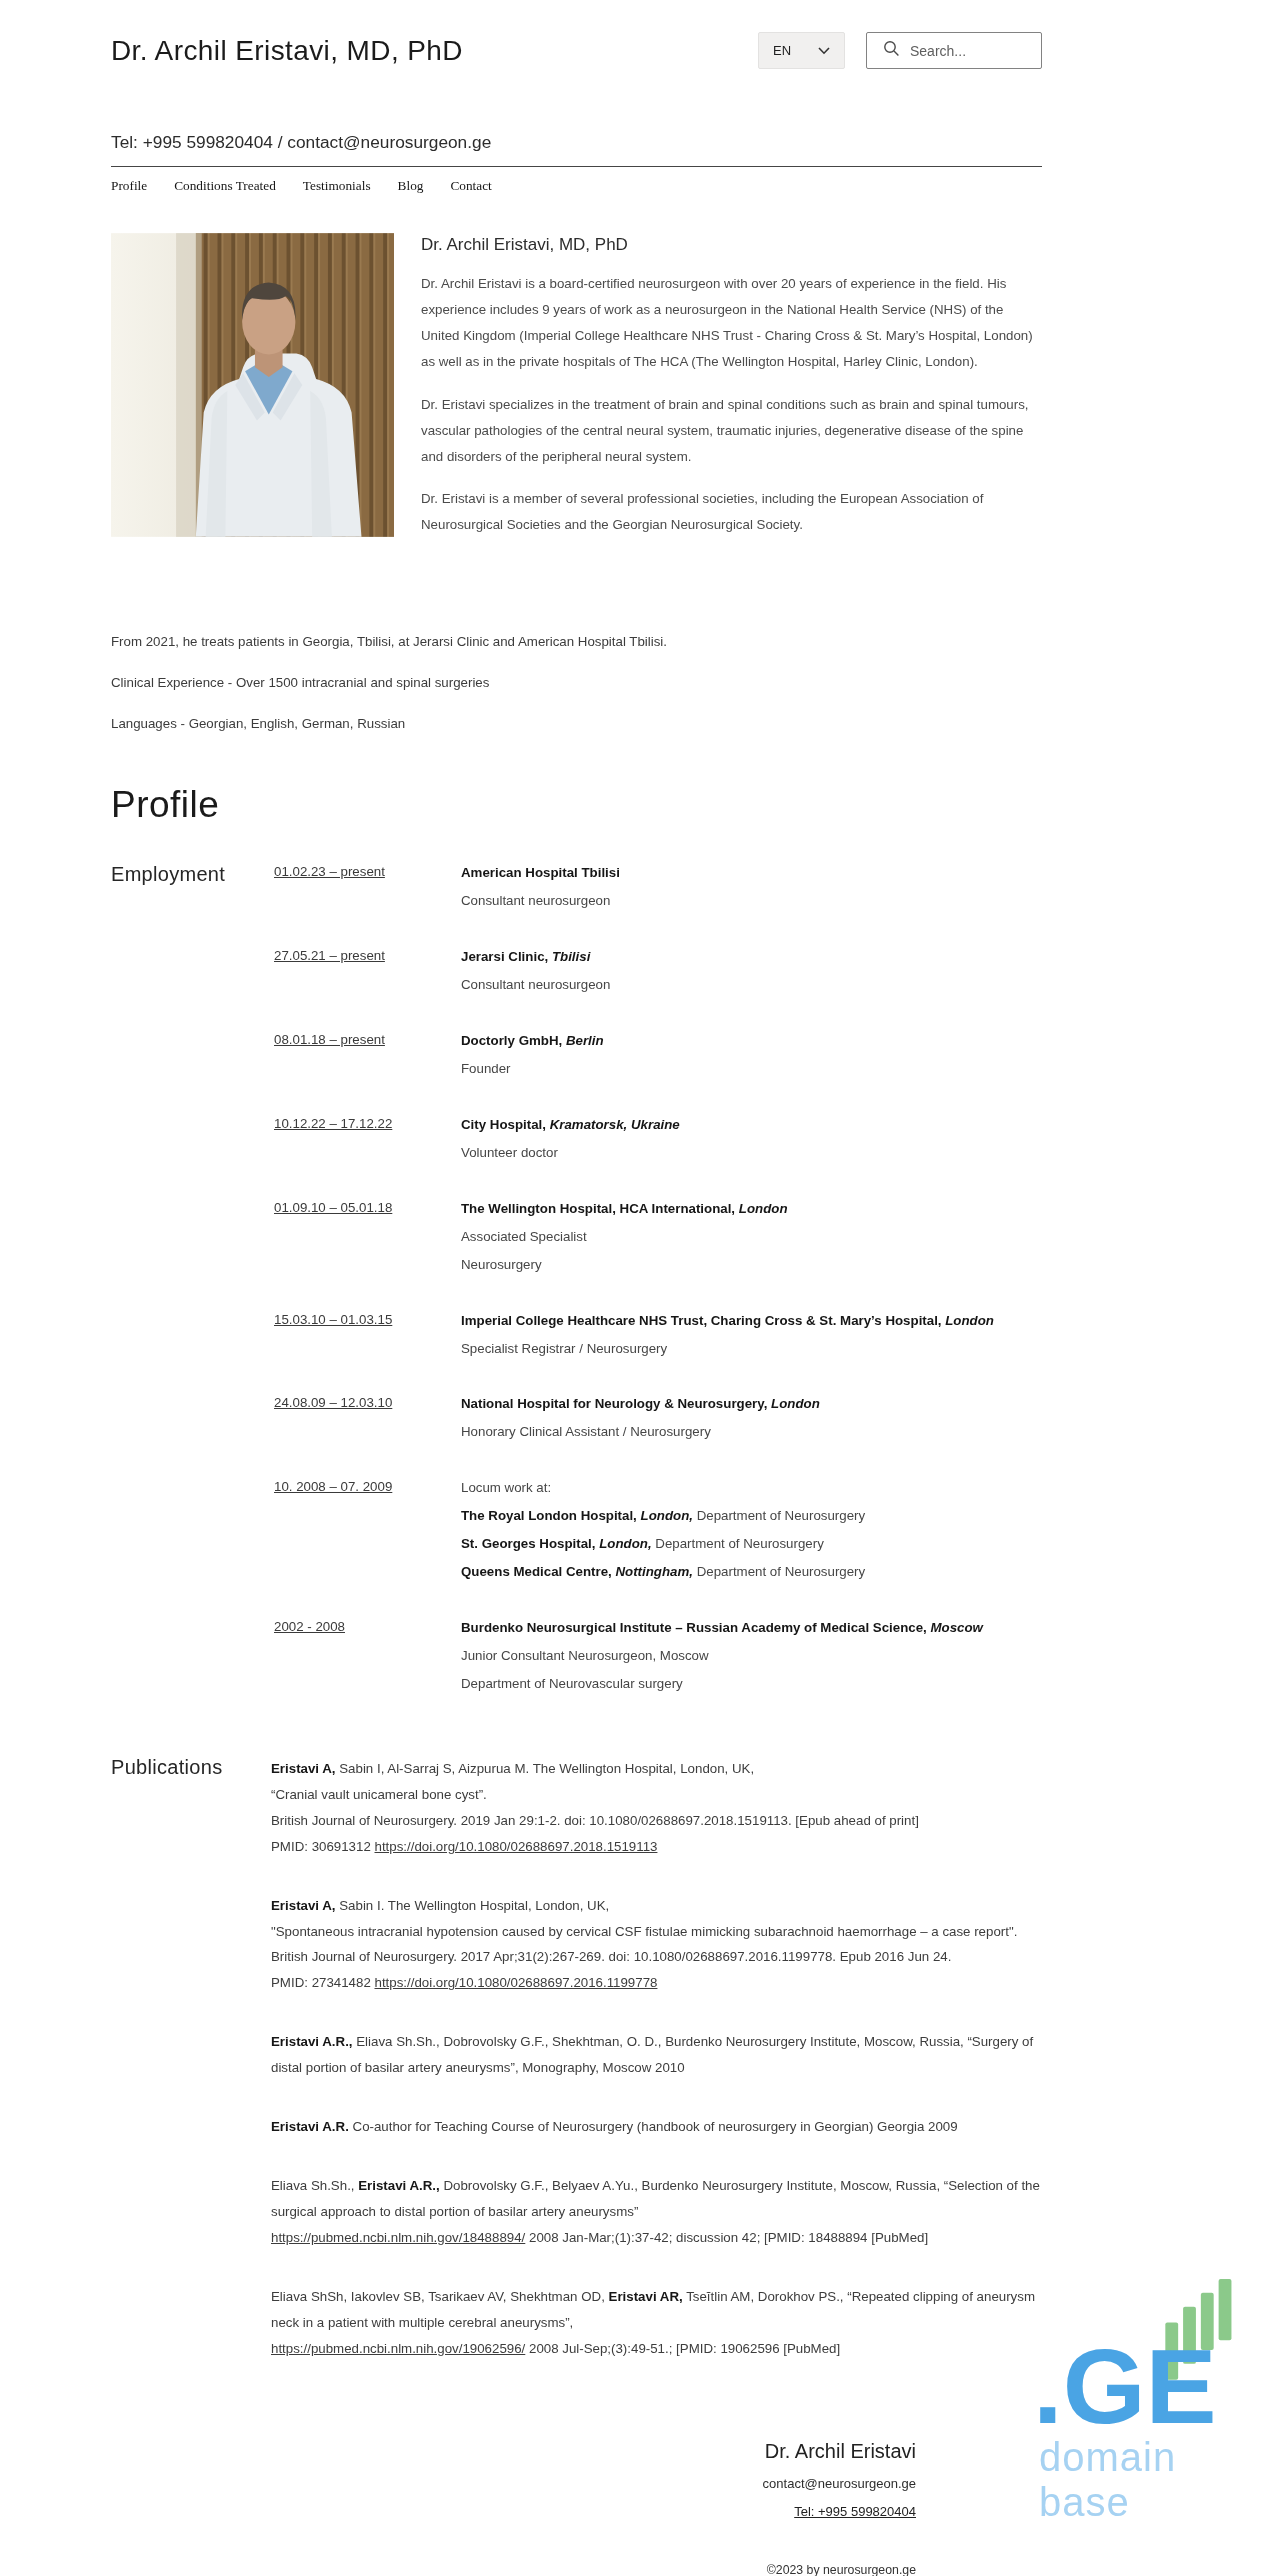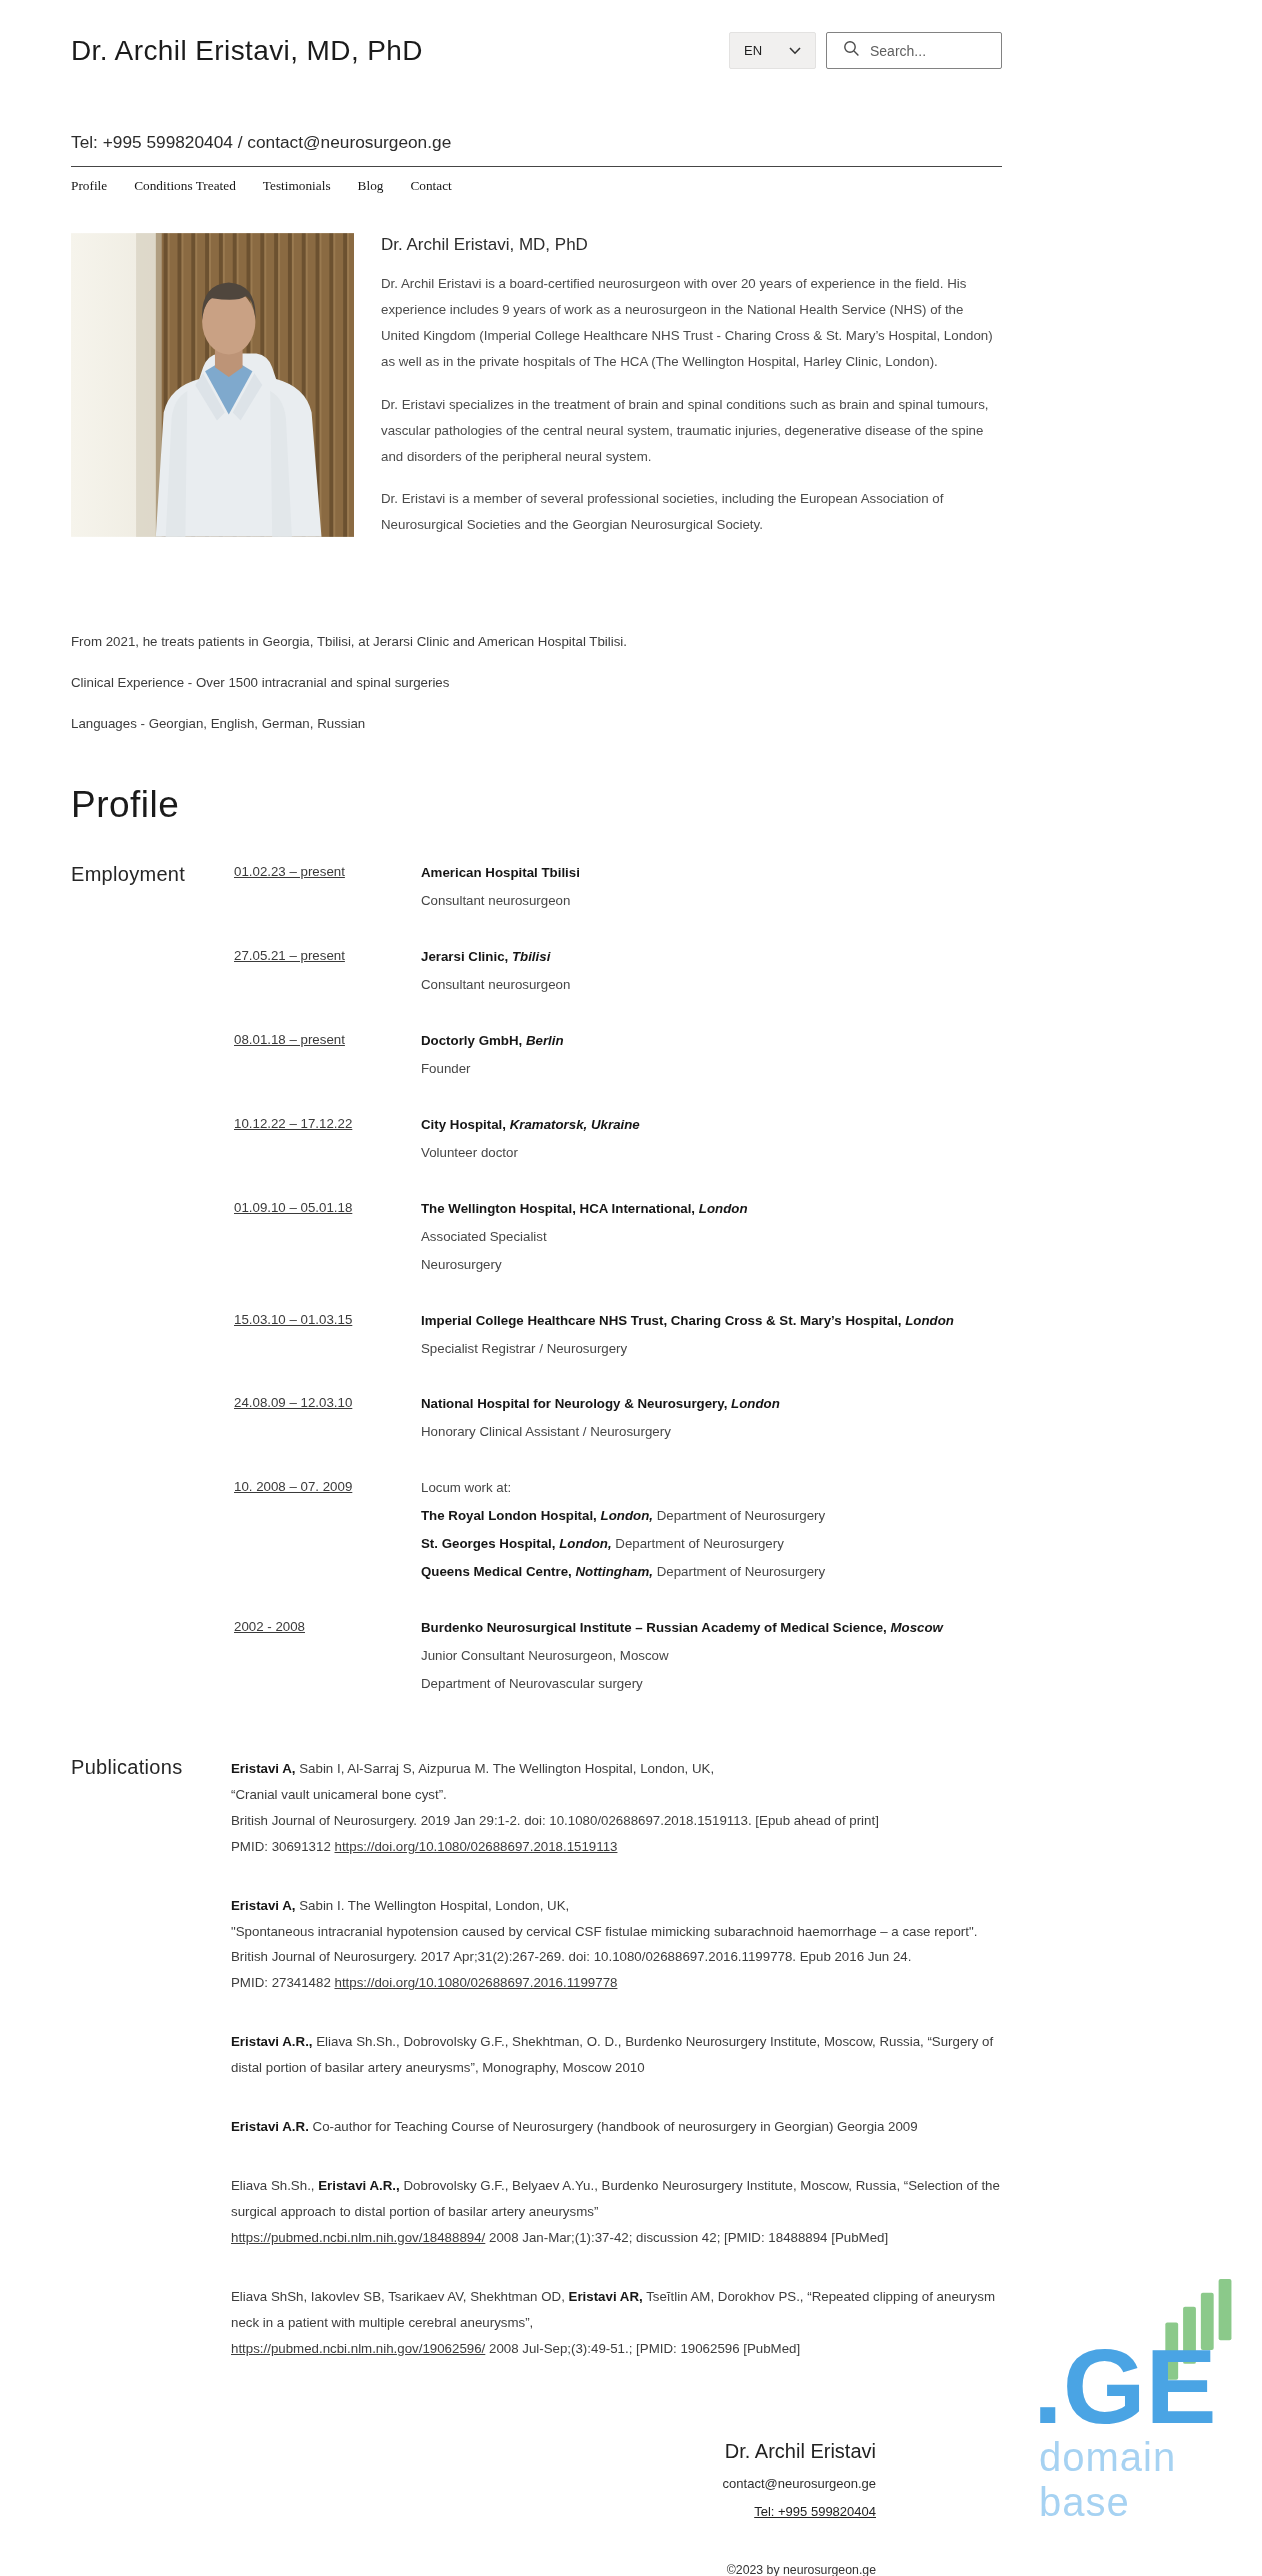--- a/index.html
+++ b/index.html
@@ -1,24 +1,24 @@
 <!DOCTYPE html>
 <html><head>
 <meta charset="utf-8">
 <style>
   * { box-sizing: border-box; }
   html,body { margin:0; padding:0; background:#ffffff; }
   body { font-family:"Liberation Sans", sans-serif; color:#3e3e3e; }
   .page { width:1263px; height:2576px; position:relative; background:#fff; overflow:hidden; }
-  .content { margin-left:71px; width:931px; }
+  .content { margin-left:111px; width:931px; }
 
   
   .topbar { display:flex; justify-content:space-between; align-items:center; padding-top:32px; }
   .site-title { font-size:28px; font-weight:400; color:#1b1b1b; letter-spacing:0.4px; margin:0; }
-  .controls { display:flex; align-items:flex-start; gap:10px; }
+  .controls { display:flex; align-items:flex-start; gap:21px; }
   .lang-box { background:#f1f0ef; border:1px solid #e3e2e1; border-radius:2px; width:87px; height:37px;
               display:flex; align-items:center; justify-content:space-between; padding:0 14px;
               font-size:13px; color:#1f1f1f; cursor:pointer; }
   .search-box { width:176px; height:37px; border:1px solid #828282; border-radius:2px; background:#fff;
                 display:flex; align-items:center; padding:0 16px; gap:8px; }
   .search-box input { border:none; outline:none; font-size:14px; color:#333; width:100%;
                       font-family:"Liberation Sans", sans-serif; background:transparent; }
   .search-box input::placeholder { color:#5e5e5e; }
 
   

